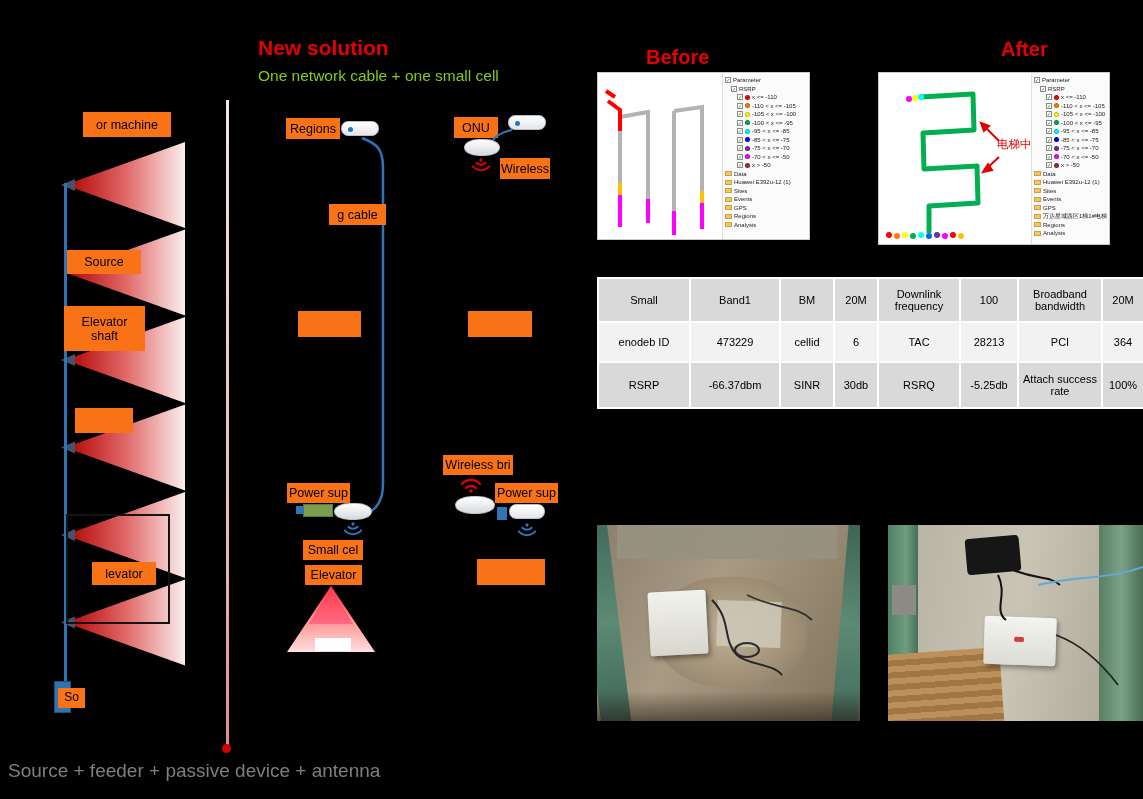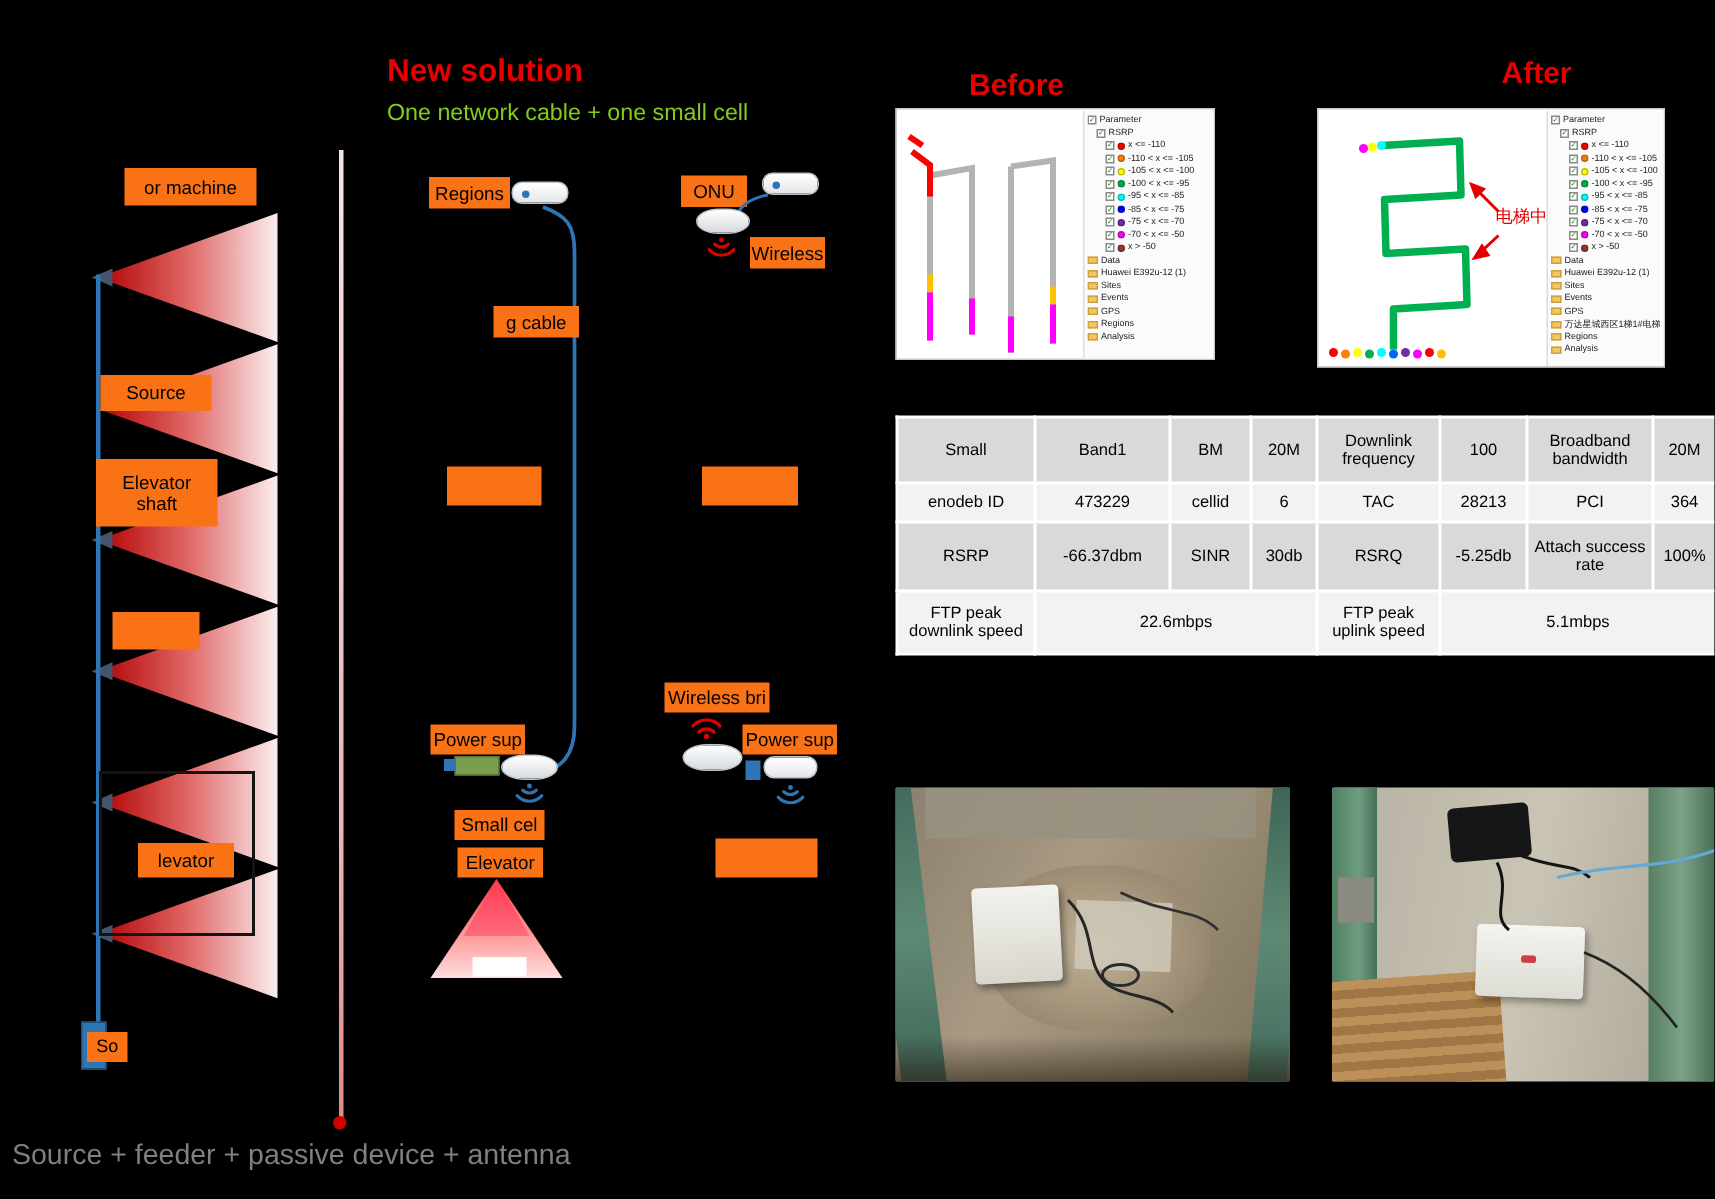--- a/index.html
+++ b/index.html
@@ -444,46 +444,40 @@
     <tr class="g" style="height:44px;">
       <td>Small</td>
       <td>Band1</td>
       <td>BM</td>
       <td>20M</td>
       <td>Downlink frequency</td>
       <td>100</td>
       <td>Broadband bandwidth</td>
       <td>20M</td>
     </tr>
-    <tr class="w" style="height:26px;">
+    <tr class="w" style="height:40px;">
       <td>enodeb ID</td>
       <td>473229</td>
       <td>cellid</td>
       <td>6</td>
       <td>TAC</td>
       <td>28213</td>
       <td>PCI</td>
       <td>364</td>
     </tr>
     <tr class="g" style="height:46px;">
       <td>RSRP</td>
       <td>-66.37dbm</td>
       <td>SINR</td>
       <td>30db</td>
       <td>RSRQ</td>
       <td>-5.25db</td>
       <td>Attach success rate</td>
       <td>100%</td>
     </tr>
-    <tr class="w" style="height:42px;">
-      <td>FTP peak downlink speed</td>
-      <td colspan="3">22.6mbps</td>
-      <td>FTP peak uplink speed</td>
-      <td colspan="3">5.1mbps</td>
-    </tr>
   </tbody>
     </table>
 
   <div class="photo" style="left:597px;top:525px;width:263px;height:196px;background:linear-gradient(120deg,#8a7f6e,#a89a83 40%,#93866f 70%,#7d7159);">
     <div class="abs" style="left:20px;top:0;width:220px;height:34px;background:#97917f;opacity:.9;"></div>
     <div class="abs" style="left:-8px;top:-6px;width:30px;height:208px;background:linear-gradient(#42695c,#5d8a74 50%,#3d6354);transform:rotate(-7deg);"></div>
     <div class="abs" style="right:-6px;top:-4px;width:26px;height:206px;background:linear-gradient(#3d6354,#5d8a74 50%,#42695c);transform:rotate(5deg);"></div>
     <div class="abs" style="left:60px;top:52px;width:150px;height:110px;background:radial-gradient(ellipse at 50% 50%,#c7b99d,#8f7f66 85%);border-radius:45%;opacity:.8;"></div>
     <div class="abs" style="left:52px;top:66px;width:58px;height:64px;background:linear-gradient(#f2f2ee,#d8d6cc);transform:rotate(-3deg);border-radius:3px;box-shadow:2px 3px 5px rgba(0,0,0,.4);"></div>
     <div class="abs" style="left:120px;top:76px;width:64px;height:46px;background:#cfc9b8;transform:rotate(2deg);opacity:.85;"></div>

